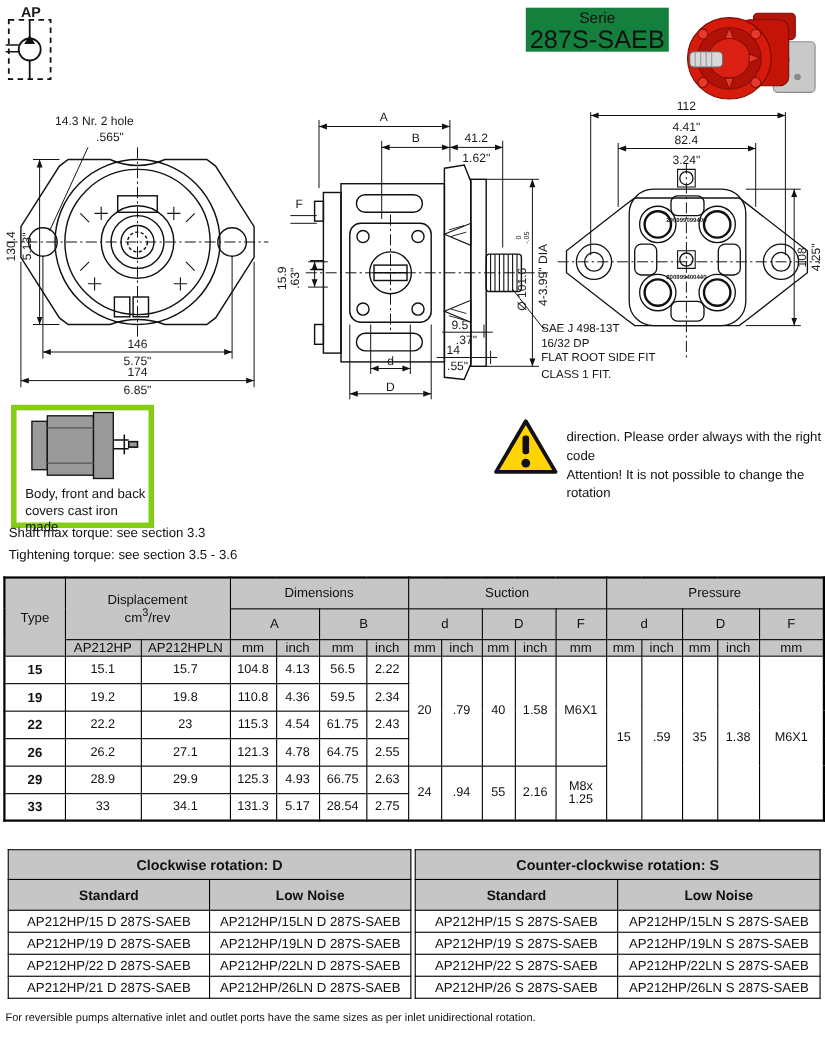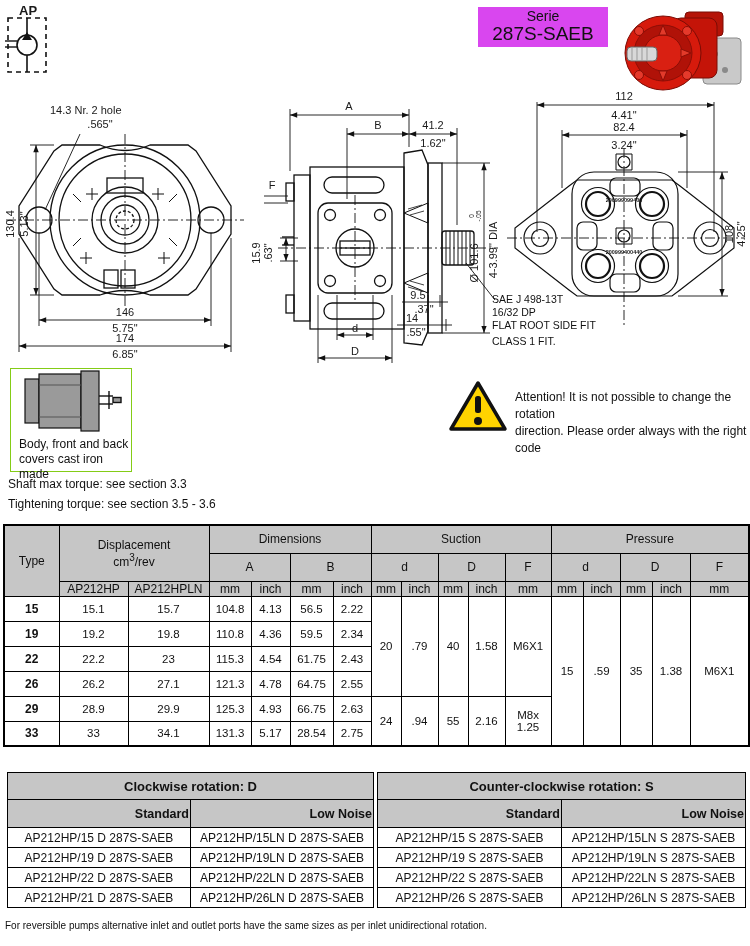--- a/index.html
+++ b/index.html
@@ -1,38 +1,38 @@
 <!DOCTYPE html>
 <html><head>
 <meta charset="utf-8">
 <style>
   html,body{margin:0;padding:0;background:#fff;}
   .page{position:relative;width:750px;height:946px;background:#fff;overflow:hidden;
         font-family:"Liberation Sans", sans-serif;color:#111;}
   .abs{position:absolute;}
   svg text{font-family:"Liberation Sans", sans-serif;fill:#1a1a1a;}
   .dimtxt{font-size:11px;}
-  .serie-box{background:#d946ef;text-align:center;line-height:1.1;padding-top:2px;}
+  .serie-box{background:#15803d;text-align:center;line-height:1.1;padding-top:2px;}
   .serie-box .l1{font-size:14px;}
-  .serie-box .l2{font-size:19px;}
+  .serie-box .l2{font-size:23px;}
   .sae-note{font-size:10.5px;line-height:13px;}
-  .mat-box{border:1px solid #84cc16;background:#fff;}
+  .mat-box{border:5px solid #84cc16;background:#fff;}
   .mat-cap{font-size:12px;line-height:15px;text-align:left;padding-left:8px;}
   .note-line{font-size:12px;}
   .att-text{font-size:12px;line-height:17px;}
   table{border-collapse:collapse;table-layout:fixed;}
   .spec{border:2px solid #000;width:745px;font-size:11.5px;}
   .spec th,.spec td{border:1px solid #000;text-align:center;vertical-align:middle;padding:0;}
   .spec th{background:#c6c6c6;font-weight:normal;font-size:12px;}
   .spec .typecell{font-weight:bold;font-size:12px;}
   .rot{border:1px solid #000;font-size:12px;}
   .rot th{background:#c6c6c6;border:1px solid #000;font-weight:bold;}
   .rot td{border:1px solid #000;text-align:center;padding:0;margin-top:12px;}
   .rot .title{font-size:13px;height:24px;}
-  .rot .sub{font-size:12.5px;height:25px;text-align:right;}
+  .rot .sub{font-size:12.5px;height:25px;}
   .rot td{height:19px;}
   .footer{font-size:10px;}
 </style>
 </head>
 <body>
 
 <div class="page">
 
   <svg class="abs" style="left:5px;top:2px;" width="100" height="85" viewBox="0 0 100 85">
     <text x="14" y="13" font-size="13" font-weight="bold" fill="#333344">AP</text>
@@ -310,22 +310,22 @@
 
   <div class="abs note-line" style="left:8px;top:477px;text-align:right;">Shaft max torque: see section 3.3</div>
   <div class="abs note-line" style="left:8px;top:497px;">Tightening torque: see section 3.5 - 3.6</div>
 
   <svg class="abs" style="left:448px;top:380px;" width="60" height="54" viewBox="0 0 60 54">
     <path d="M30,3 L57,49 L3,49 Z" fill="#FFD400" stroke="#111" stroke-width="3.5" stroke-linejoin="round"></path>
     <rect x="27" y="16" width="6" height="17" rx="2.5" fill="#111"></rect>
     <circle cx="30" cy="41" r="4" fill="#111"></circle>
   </svg>
   <div class="abs att-text" style="left:515px;top:389px;">
+    <div>direction.  Please order always with the right code</div>
     <div>Attention! It is not possible to change the rotation</div>
-    <div>direction.  Please order always with the right code</div>
   </div>
 
   <table class="spec abs" style="left:3px;top:524px;">
     <colgroup>
       <col style="width:55px">
         <col style="width:69px">
         <col style="width:81px">
       <col style="width:42px">
         <col style="width:39px">
         <col style="width:43px">

